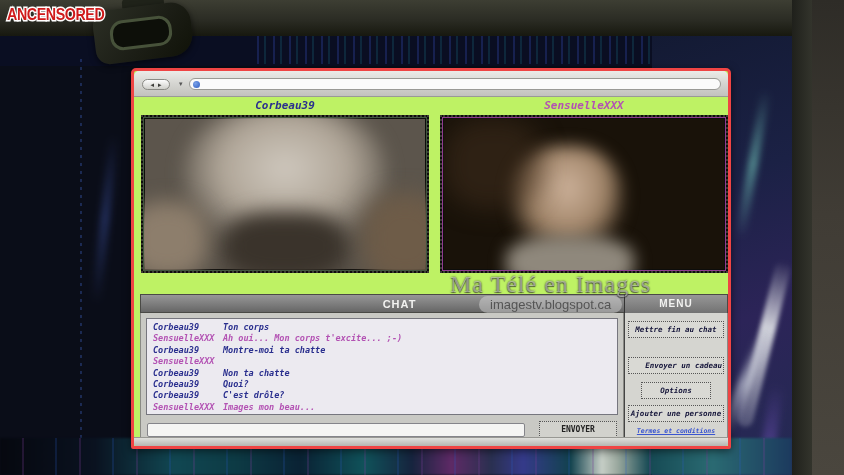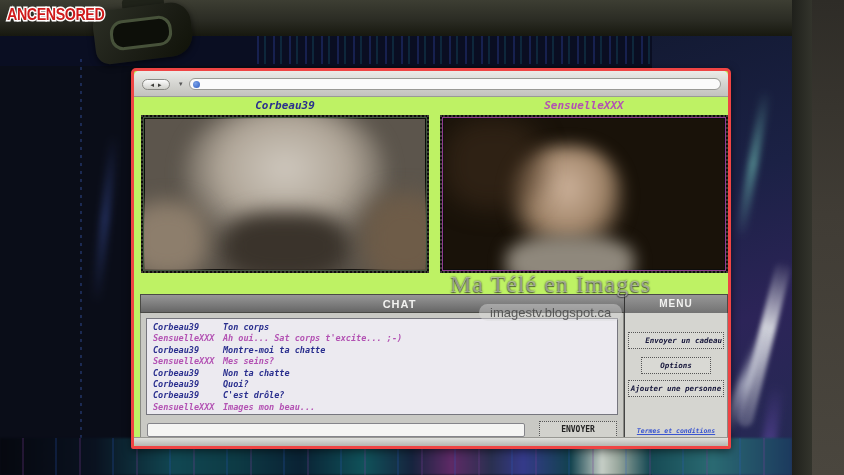--- a/index.html
+++ b/index.html
@@ -137,21 +137,21 @@
   .menu-link { position:absolute; left:0; right:0; bottom:7px; text-align:center;
           font:bold italic 6.5px "DejaVu Sans Mono",monospace; color:#3a55d0; text-decoration:underline; cursor:pointer; }
 
   .window-bottom { position:absolute; left:0; right:0; bottom:0; height:9px;
           background:linear-gradient(180deg,#e0e0dc,#b5b5b0); border-top:1px solid #989893; border-radius:0 0 2px 2px; }
 
   
   .wm-title { position:absolute; left:450px; top:271px; z-index:8; pointer-events:none;
           font:400 24px "Liberation Serif",serif; letter-spacing:1px; color:rgba(245,245,245,.48);
           text-shadow:0 0 2px rgba(35,35,35,.85), 0 1px 1px rgba(35,35,35,.6); transform:scaleY(.95); }
-  .wm-url { position:absolute; left:479px; top:304px; z-index:8; pointer-events:none;
+  .wm-url { position:absolute; left:479px; top:296px; z-index:8; pointer-events:none;
           background:rgba(220,220,220,.45); border-radius:9px; padding:1px 11px;
           font:13px "Liberation Sans",sans-serif; color:rgba(75,75,75,.9); }
 </style>
 </head>
 <body>
 
 <div class="stage">
 
   <div class="screen">
     <div class="pink-line"></div>
@@ -221,31 +221,30 @@
 
     <div class="chat-panel">
       <div class="msg-box">
   <div class="msg-row">
     <span class="msg-user" style="color: rgb(42, 47, 142);">Corbeau39</span>
     <span class="msg-text" style="color: rgb(42, 47, 142);">Ton corps</span>
   </div>
 
   <div class="msg-row">
     <span class="msg-user" style="color: rgb(179, 82, 179);">SensuelleXXX</span>
-    <span class="msg-text" style="color: rgb(179, 82, 179);">Ah oui... Sat corps t'excite... ;-)</span>
+    <span class="msg-text" style="color: rgb(179, 82, 179);">Ah oui... Mon corps t'excite... ;-)</span>
   </div>
 
   <div class="msg-row">
     <span class="msg-user" style="color: rgb(42, 47, 142);">Corbeau39</span>
     <span class="msg-text" style="color: rgb(42, 47, 142);">Montre-moi ta chatte</span>
   </div>
 
   <div class="msg-row">
     <span class="msg-user" style="color: rgb(179, 82, 179);">SensuelleXXX</span>
-    <span class="msg-text" style="color: rgb(179, 82, 179);">Mes seins?</span>
   </div>
 
   <div class="msg-row">
     <span class="msg-user" style="color: rgb(42, 47, 142);">Corbeau39</span>
     <span class="msg-text" style="color: rgb(42, 47, 142);">Non ta chatte</span>
   </div>
 
   <div class="msg-row">
     <span class="msg-user" style="color: rgb(42, 47, 142);">Corbeau39</span>
     <span class="msg-text" style="color: rgb(42, 47, 142);">Quoi?</span>
@@ -260,20 +259,21 @@
     <span class="msg-user" style="color: rgb(179, 82, 179);">SensuelleXXX</span>
     <span class="msg-text" style="color: rgb(179, 82, 179);">Images mon beau...</span>
   </div>
 </div>
       <input class="chat-input" value="" style="">
       <button class="send-btn">ENVOYER</button>
     </div>
 
     <div class="menu-panel">
       <div>
+  <button class="menu-btn mb0">Mettre fin au chat</button>
 
   <button class="menu-btn mb1">Envoyer un cadeau</button>
 
   <button class="menu-btn mb2">Options</button>
 
   <button class="menu-btn mb3">Ajouter une personne</button>
 </div>
       <div class="menu-link">Termes et conditions</div>
     </div>
 

